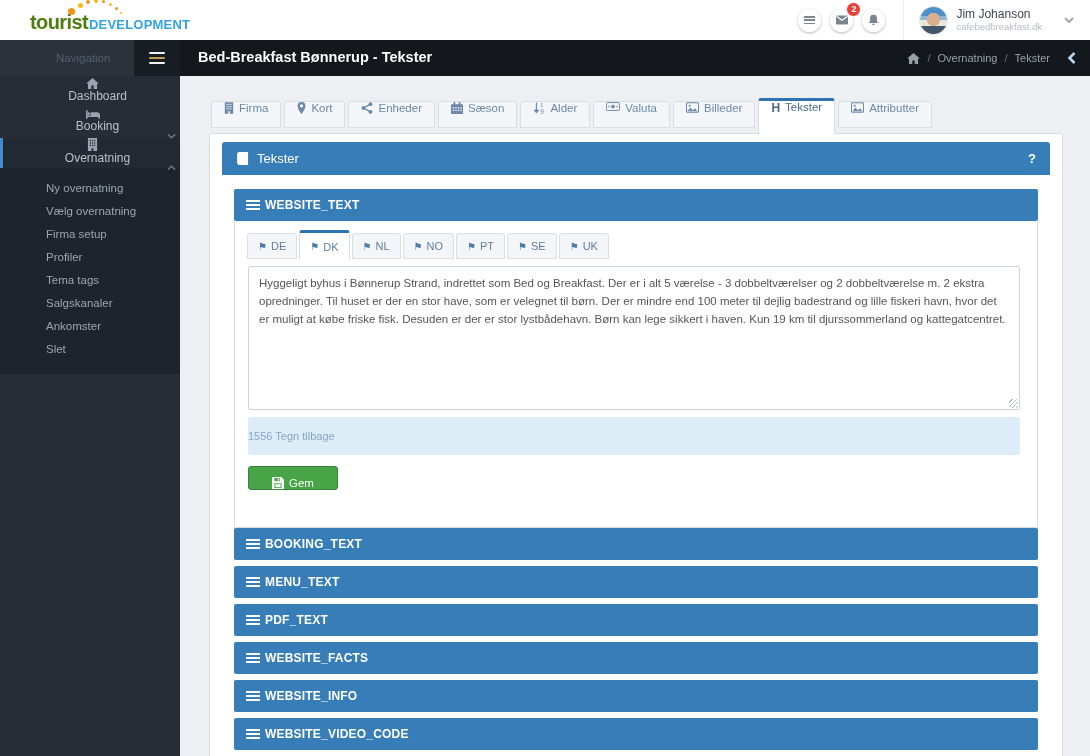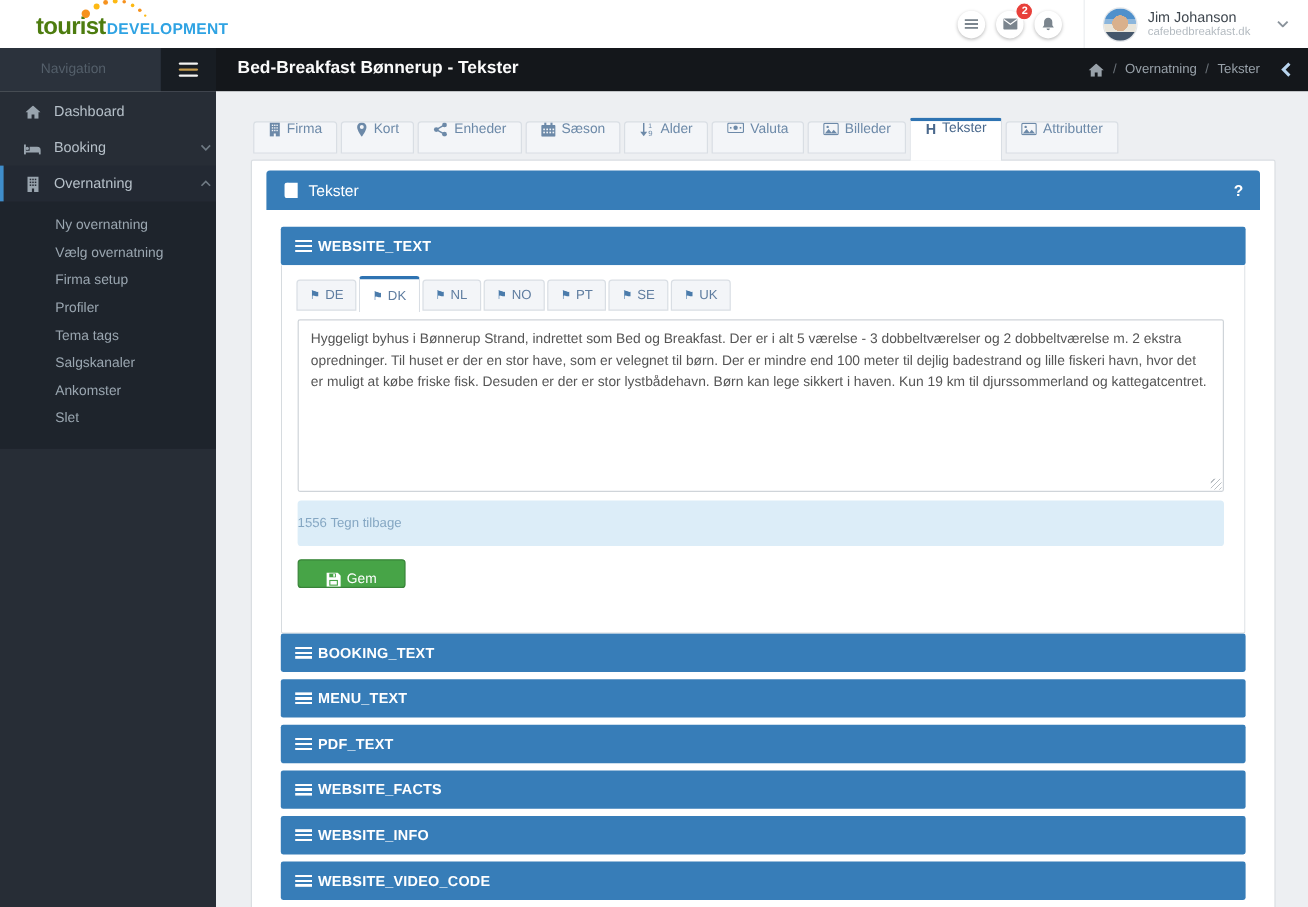--- a/index.html
+++ b/index.html
@@ -38,40 +38,40 @@
       radial-gradient(circle at 50% 46%, #d9b08c 0 33%, transparent 34%),
       linear-gradient(180deg,#4f90cb 0 34%, #8cb6dc 34% 48%, #e9e5da 48% 72%, #44566a 72%);
     box-shadow:0 0 0 1px #e4e7ea; }
   .user-text { margin-left:9px; }
   .user-name { font-size:12px; color:#3e464e; line-height:13px; }
   .user-org  { font-size:9.5px; color:#b4bbc1; line-height:11px; }
   .user-chev { margin-left:22px; color:#8a939b; }
 
   
   .navstrip { position:absolute; top:40px; left:0; width:180px; height:36px; background:#2b323c; }
-  .navstrip-label { line-height:36px; padding-left:34px; font-size:11.5px; color:#545f6a; }
+  .navstrip-label { line-height:36px; padding-left:34px; font-size:11.5px; color:#545f6a;margin-left:22px; }
   .nav-toggle { position:absolute; right:0; top:0; width:46px; height:36px; background:#181d23;
     display:flex; flex-direction:column; align-items:center; justify-content:center; gap:2.5px; cursor:pointer; }
   .nav-toggle i { display:block; width:16px; height:2.5px; border-radius:1px; background:#f2f2f2; }
   .nav-toggle i.gold { background:#c49a4d; }
 
   .titlebar { position:absolute; top:40px; left:180px; right:0; height:48px; background:#14171b; }
   .page-title { position:absolute; left:18px; top:0; line-height:35px; font-size:14.5px; font-weight:600; color:#fbfbfb; }
   .title-underline { position:absolute; left:0; bottom:0; width:244px; height:3px; background:#3f8dca; }
   .breadcrumb { position:absolute; right:40px; top:0; height:36px; display:flex; align-items:center;
     font-size:11px; color:#98a1a9; }
   .breadcrumb .bc-sep { color:#6b7279; margin:0 7px; }
   .bc-item { cursor:pointer; }
   .bc-home { display:flex; align-items:center; cursor:pointer; color:#98a1a9; }
   .collapse-chev { position:absolute; right:13px; top:11px; color:#b8d4ee; cursor:pointer; }
 
   
   .sidebar { position:absolute; top:76px; left:0; width:180px; height:680px; background:#272d36; padding-top:2px; }
   .side-item { height:30px; display:flex; align-items:center; padding:0 4px 0 16px; color:#b6c0c9;
-    font-size:12px; border-left:3px solid transparent; cursor:pointer; }
+    font-size:12px; border-left:3px solid transparent; cursor:pointer;flex-direction:column; }
   .side-item .sicon { width:16px; display:flex; justify-content:center; color:#99a4ae; margin-right:10px; }
   .side-item .chev { margin-left:auto; color:#6f7a84; }
   .side-item.active { border-left-color:#3f8dca; background:#232933; }
   .submenu { background:#1e242c; padding:9px 0 13px; }
   .sub-item { height:23px; line-height:23px; padding-left:46px; font-size:11.5px; color:#9aa6b0; cursor:pointer; }
 
   
   .content { position:absolute; left:180px; top:76px; width:910px; bottom:0; background:#edeff2; overflow:hidden; }
 
   .tabs { position:absolute; left:31px; top:22px; height:35px; display:flex; align-items:flex-end; }

